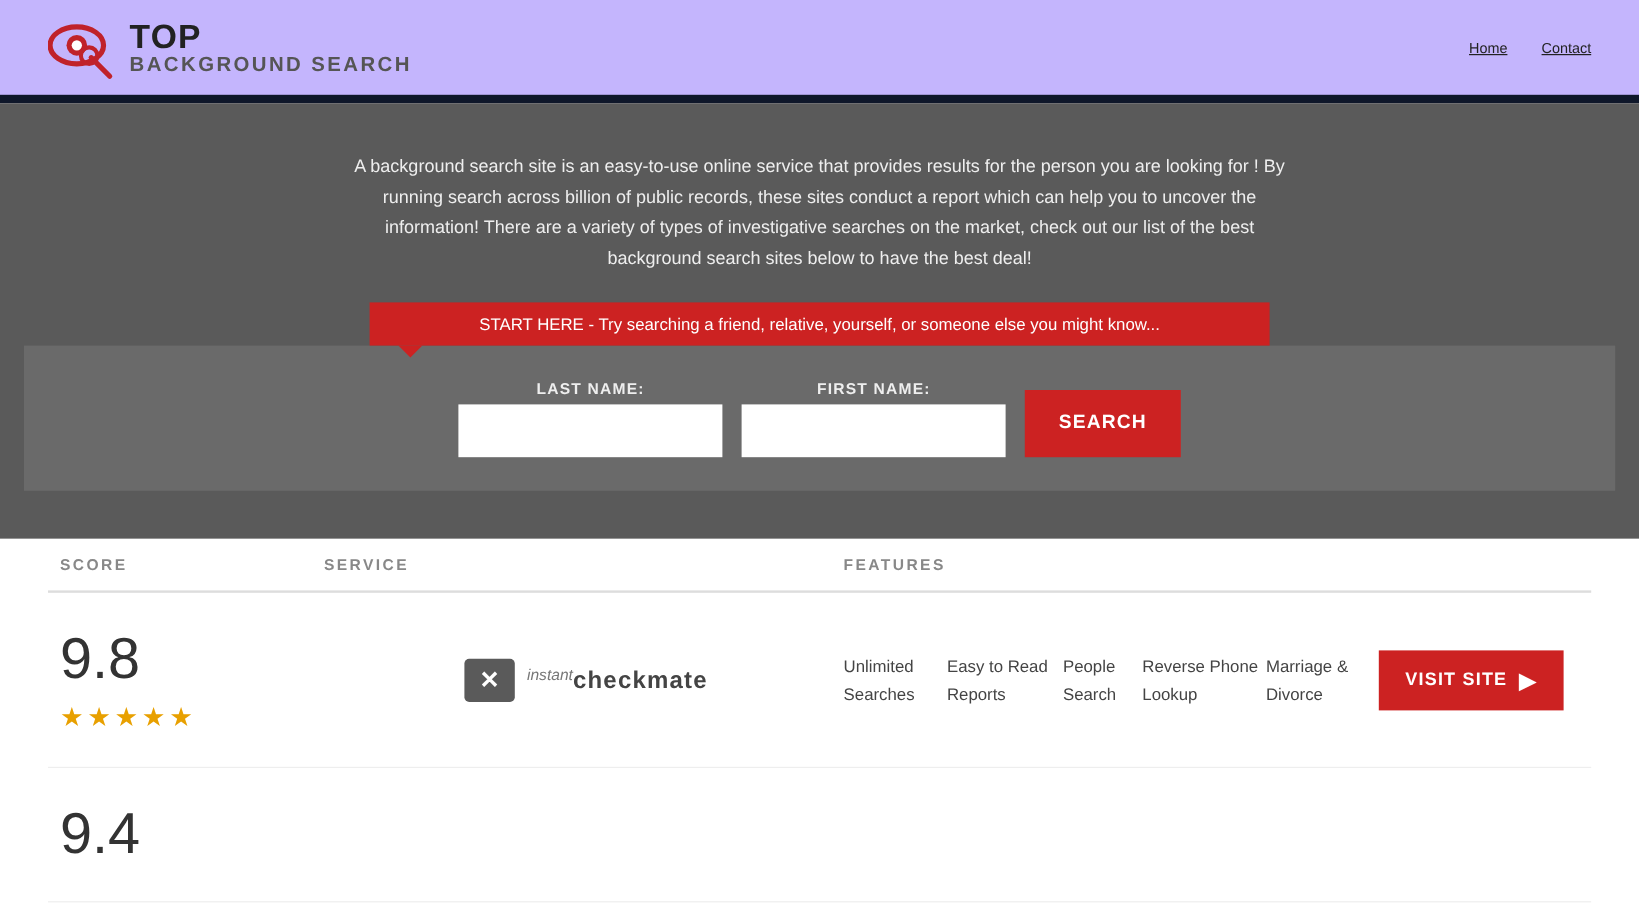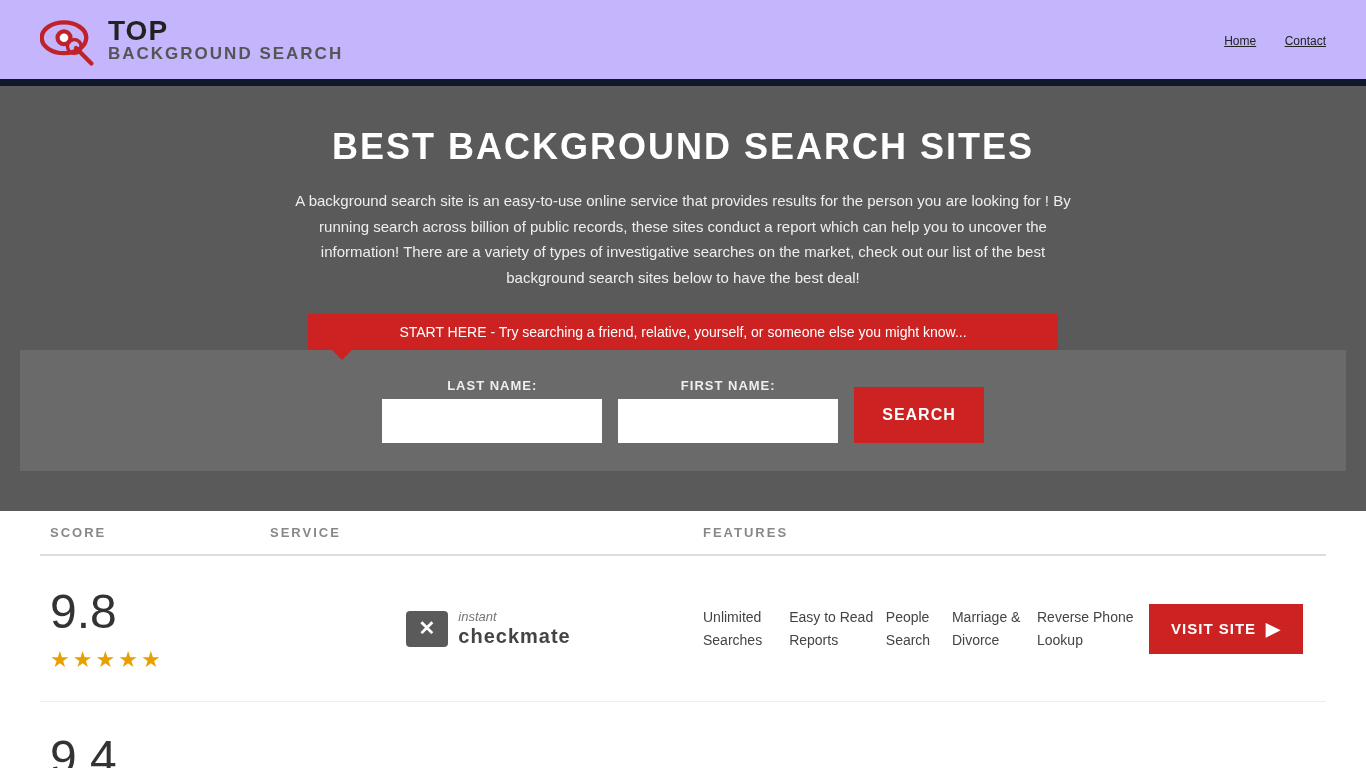--- a/index.html
+++ b/index.html
@@ -240,21 +240,20 @@
       <span class="logo-sub">BACKGROUND SEARCH</span>
     </div>
   </div>
   <nav>
     <a href="#">Home</a>
     <a href="#">Contact</a>
   </nav>
 </div>
 
 <div id="hero">
-  <h1>BEST BACKGROUND SEARCH SITES</h1>
   <p>A background search site is an easy-to-use online service that provides results  for the person you are looking for ! By  running  search across billion of public records, these sites conduct  a report which can help you to uncover the information! There are a variety of types of investigative searches on the market, check out our  list of the best background search sites below to have the best deal!</p>
 
   <div class="search-banner">
     <span>START HERE - Try searching a friend, relative, yourself, or someone else you might know...</span>
   </div>
 
   <div class="search-form-area">
     <div class="search-form-inner">
       <div class="form-group">
         <label>LAST NAME:</label>
@@ -290,32 +289,32 @@
       </div>
     </div>
     <div class="service-cell">
 
       <div style="display:flex; align-items:center; gap:6px;">
         <svg width="50" height="44" viewBox="0 0 50 44">
 
           <rect x="4" y="4" width="42" height="36" rx="4" fill="#5a5a5a"></rect>
           <text x="25" y="28" text-anchor="middle" fill="#fff" font-size="20" font-weight="900">✕</text>
         </svg>
-        <div style="display:flex; flex-direction:column; line-height:1.1;">
+        <div style="display:flex; flex-direction:row; line-height:1.1;">
           <span style="font-size:13px; color:#777; font-style:italic;">instant</span>
           <span style="font-size:20px; font-weight:700; color:#444; letter-spacing:1px;">checkmate</span>
         </div>
       </div>
     </div>
     <div class="features-cell">
       <span class="feature-item">Unlimited Searches</span>
       <span class="feature-item">Easy to Read Reports</span>
       <span class="feature-item">People Search</span>
+      <span class="feature-item">Reverse Phone Lookup</span>
       <span class="feature-item">Marriage &amp; Divorce</span>
-      <span class="feature-item">Reverse Phone Lookup</span>
     </div>
     <div class="visit-cell">
       <button class="visit-btn">
         <span>VISIT SITE</span>
         <span class="visit-btn-arrow">▶</span>
       </button>
     </div>
   </div>
 
   <div class="result-row">

